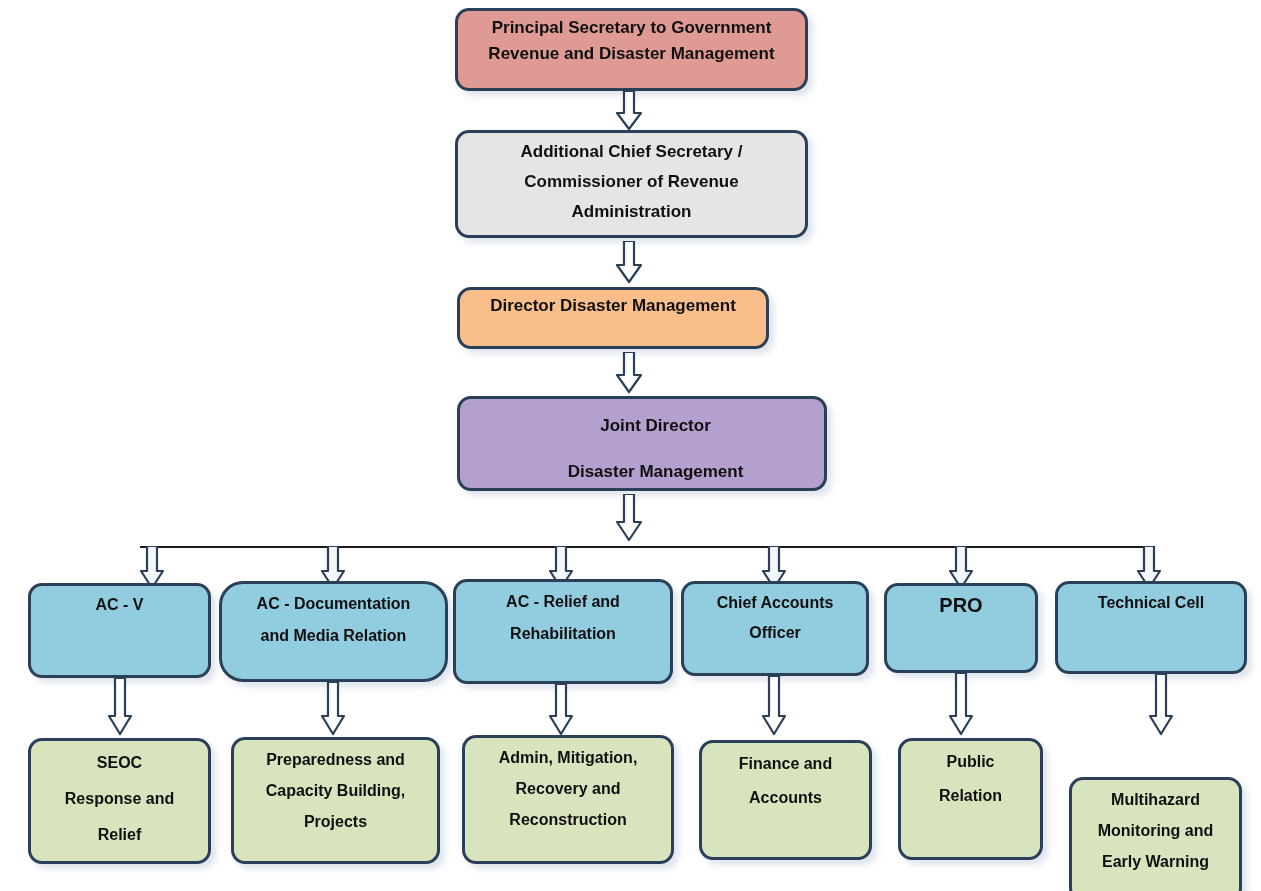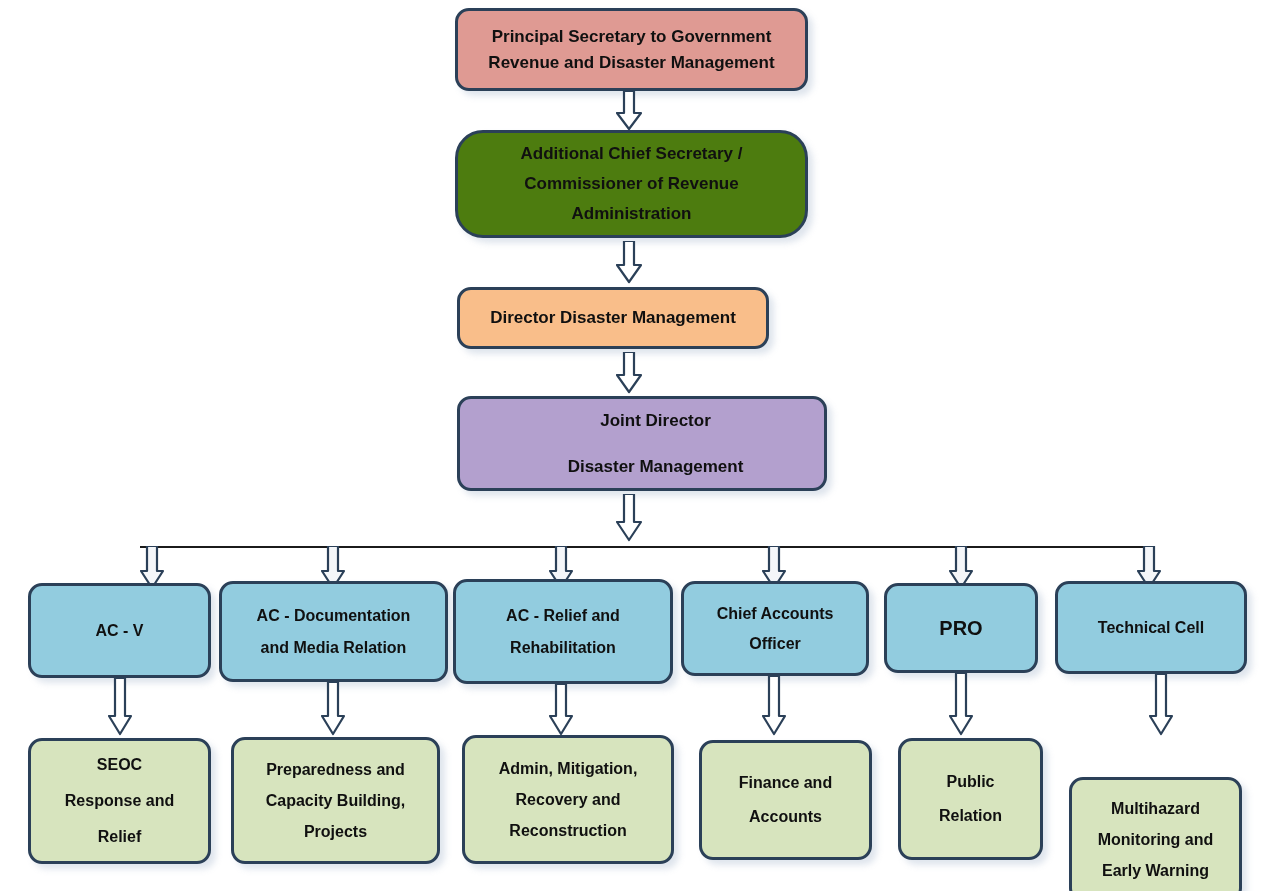--- a/index.html
+++ b/index.html
@@ -17,21 +17,20 @@
     overflow: hidden;
   }
   .node {
     position: absolute;
     box-sizing: border-box;
     border: 3px solid #2b4058;
     border-radius: 14px;
     display: flex;
     flex-direction: column;
     align-items: center;
-    justify-content: center;
     text-align: center;
     font-weight: bold;
     color: #101010;
     box-shadow: 5px 5px 6px rgba(150,170,195,0.30);
     padding: 4px 8px;
   }
   .node .line {
     display: block;
     width: 100%;
     white-space: nowrap;
@@ -45,21 +44,21 @@
   .varrow svg { display: block; }
 
   
   .bus-line {
     position: absolute;
     background: #1b1b1b;
     height: 2px;
   }
 
   .lvl1 { background: #df9a93; }
-  .lvl2 { background: #4d7c0f; border-radius: 28px; }
+  .lvl2 { background: #e5e5e5; }
   .lvl3 { background: #f9be8a; }
   .lvl4 { background: #b3a0ce; }
   .lvl5 { background: #92ccdf; }
   .lvl6 { background: #d7e4be; }
 </style>
 </head>
 <body>
 
 <div id="chart-root">
 
@@ -137,21 +136,21 @@
   <div class="varrow" style="left:1137px; top:546px; width:24px; height:44px;">
     <svg width="24" height="44" viewBox="0 0 24 44">
       <polygon points="7,0 17,0 17,25 23,25 12,42 1,25 7,25" fill="#f4f6f9" stroke="#2b4058" stroke-width="2.2" stroke-linejoin="round"></polygon>
     </svg>
   </div>
 
   <div class="node lvl5" style="left:28px; top:583px; width:183px; height:95px; font-size:16px; line-height:30px;">
     <span class="line">AC - V</span>
   </div>
 
-  <div class="node lvl5" style="left:219px; top:581px; width:229px; height:101px; font-size:16px; line-height:32px;">
+  <div class="node lvl5" style="left:219px; top:581px; width:229px; height:101px; font-size:16px; line-height:32px;border-radius:24px;">
     <span class="line">AC - Documentation</span>
     <span class="line">and Media Relation</span>
   </div>
 
   <div class="node lvl5" style="left:453px; top:579px; width:220px; height:105px; font-size:16px; line-height:32px;">
     <span class="line">AC - Relief and</span>
     <span class="line">Rehabilitation</span>
   </div>
 
   <div class="node lvl5" style="left:681px; top:581px; width:188px; height:95px; font-size:16px; line-height:30px;">

